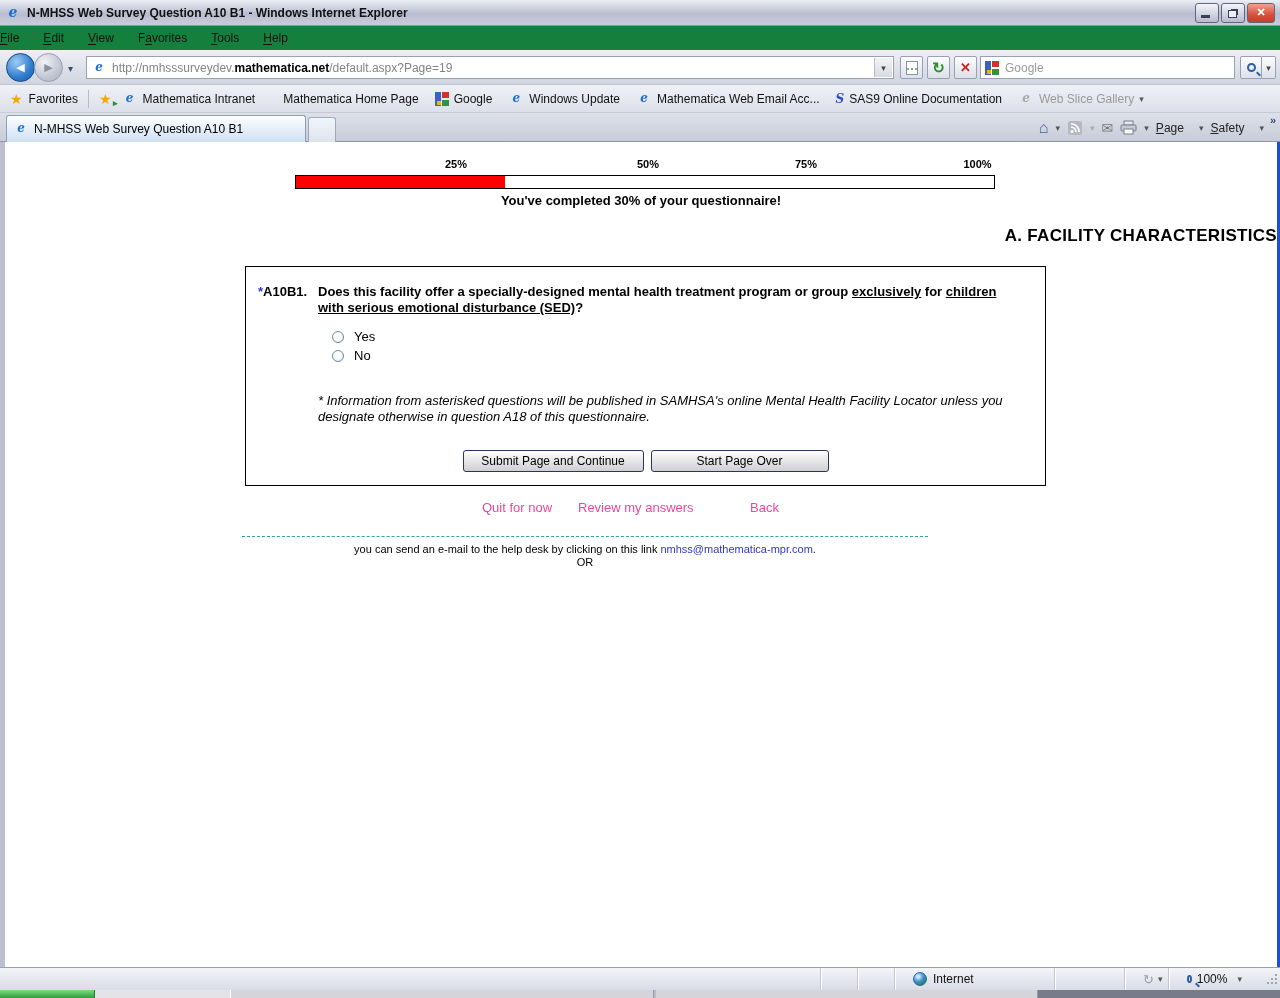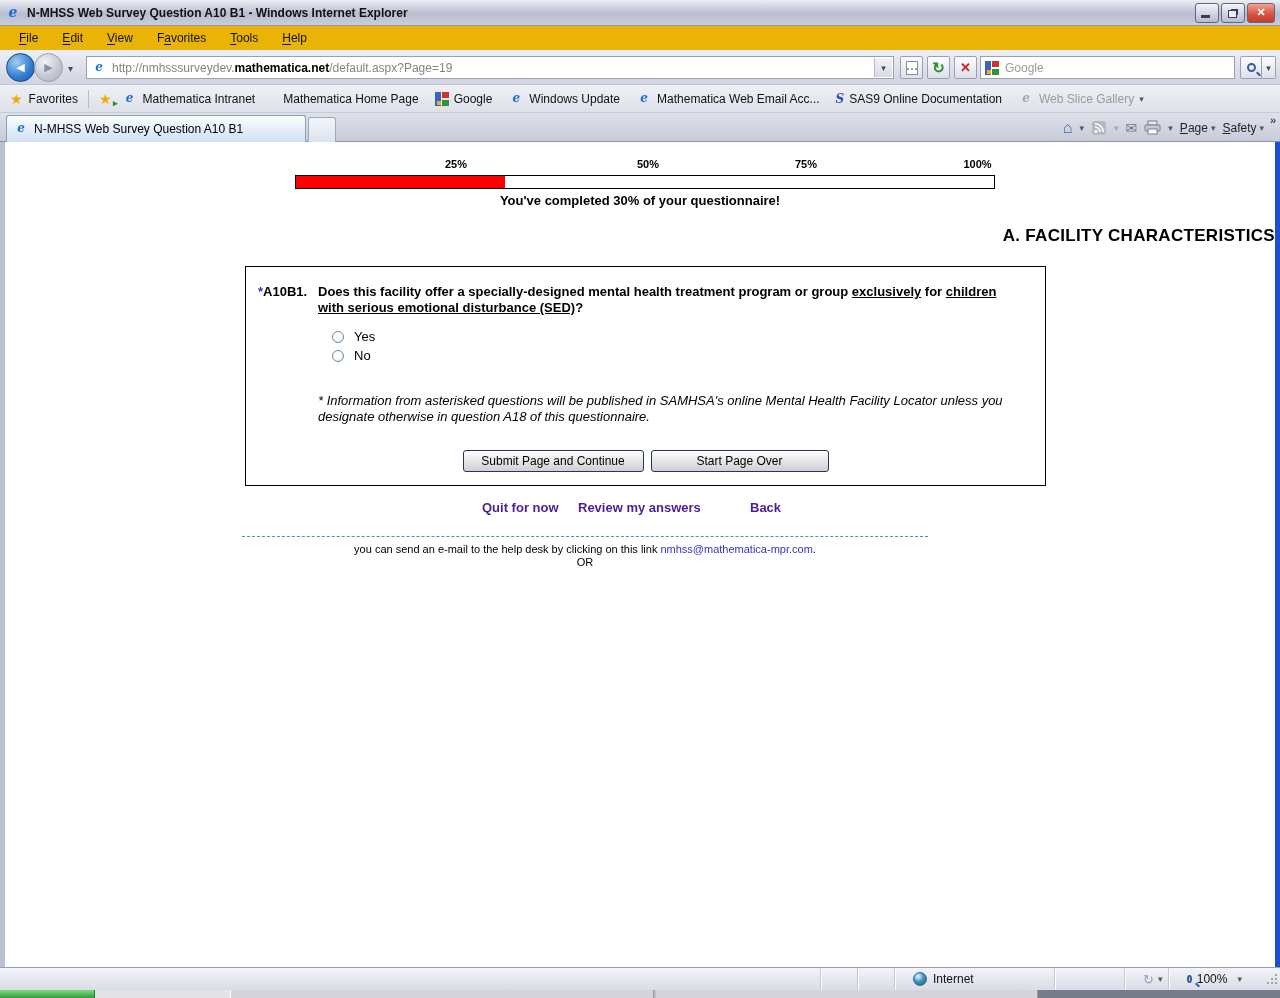--- a/index.html
+++ b/index.html
@@ -17,22 +17,22 @@
   .title-text { font-weight:bold; font-size:12px; color:#111; margin-left:6px; flex:1; white-space:nowrap; overflow:hidden; }
   .winbtns { display:flex; gap:2px; }
   .winbtn { width:24px; height:20px; border:1px solid #62667a; border-radius:3px;
     background: linear-gradient(#f4f5fa, #b6bace); position:relative; display:flex; align-items:center; justify-content:center;
     font-size:11px; font-weight:bold; color:#333; }
   .winbtn.close { background: linear-gradient(#f2a092, #d4503c 60%, #c4402e); color:#fff; width:28px; }
   .glyph-min { position:absolute; bottom:4px; left:5px; width:9px; height:3px; background:#3a3f52; }
   .glyph-restore { position:relative; width:9px; height:8px; border:1px solid #3a3f52; background:#eef; box-shadow: 2px -2px 0 -1px #3a3f52; margin-top:2px; margin-right:2px; }
 
   
-  .menubar { position:absolute; top:26px; left:0; right:0; height:24px; background:#eab308;
-    display:flex; align-items:center; padding-left:19px; gap:24px; font-size:12px; color:#111; }
+  .menubar { position:absolute; top:26px; left:0; right:0; height:24px; background:#15803d;
+    display:flex; align-items:center; padding-left:0; gap:24px; font-size:12px; color:#111; }
   .menu-item { white-space:nowrap; }
   .menu-item u { text-underline-offset:2px; }
 
   
   .addrrow { position:absolute; top:50px; left:0; right:0; height:35px;
     background: linear-gradient(#eef0f6, #d0d4e0); border-bottom:1px solid #c2c6d2; }
   .navcircle { position:absolute; top:3px; width:29px; height:29px; border-radius:50%;
     display:flex; align-items:center; justify-content:center; font-size:11px; }
   .navcircle.back { left:6px; background: radial-gradient(circle at 35% 30%, #9ecdf2, #2f7bd0 60%, #1c5aa8); border:1px solid #16497e; color:#fff; }
   .navcircle.fwd { left:34px; background: radial-gradient(circle at 35% 30%, #f2f3f6, #c2c6d2 60%, #aab0c0); border:1px solid #9aa0b2; color:#8a8fa0; }
@@ -84,26 +84,26 @@
     background: linear-gradient(#dee1ea, #c8ccd8); border-bottom:1px solid #8c94ac; }
   .tab-active { position:absolute; left:6px; top:2px; width:300px; height:27px;
     background: linear-gradient(#fdfeff, #cfe0f3); border:1px solid #8ca0b8; border-bottom:none;
     border-radius:3px 3px 0 0; display:flex; align-items:center; gap:5px; padding:0 6px; font-size:12px; }
   .tab-stub { position:absolute; left:308px; top:4px; width:28px; height:25px;
     background: linear-gradient(#f2f5fa, #dde3ee); border:1px solid #9eaabc; border-bottom:none; border-radius:3px 3px 0 0; }
   .cmdicons { position:absolute; right:16px; top:0; height:29px; display:flex; align-items:center; gap:7px; font-size:12px; color:#222; }
   .ci-caret { font-size:9px; color:#555; }
   .ci-home { font-size:16px; color:#3e66a0; }
   .ci-mail { font-size:14px; color:#777; position:relative; }
-  .cmd-label { display:flex; align-items:center; gap:3px; }
+  .cmd-label { display:flex; align-items:center; gap:15px; }
   .chev-more { position:absolute; right:4px; top:1px; font-size:11px; color:#334a78; font-weight:bold; }
 
   
   .content { position:absolute; top:142px; left:0; right:0; height:825px; background:#fff;
-    border-left:5px solid #bcc0ce; border-right:5px solid #1d4ed8; }
+    border-left:5px solid #bcc0ce; border-right:3px solid #1d4ed8; }
   .ticks { position:absolute; top:16px; left:290px; width:700px; height:14px; font-size:11px; font-weight:bold; color:#000; }
   .tick { position:absolute; transform:translateX(-50%); }
   .pbar { position:absolute; top:33px; left:290px; width:700px; height:14px; border:1px solid #000; background:#fff; }
   .pfill { height:100%; }
   .pmsg { position:absolute; top:51px; left:0; right:0; text-align:center; font-weight:bold; font-size:13px; }
   .section-title { position:absolute; top:84px; left:0; right:0; text-align:right; font-weight:bold; font-size:17px; letter-spacing:0.3px; }
 
   .qbox { position:absolute; top:124px; left:240px; width:801px; height:220px; border:1px solid #000; background:#fff; }
   .qnum { position:absolute; left:12px; top:17px; font-weight:bold; font-size:13px; }
   .qnum .ast { color:#3333cc; }
@@ -113,21 +113,21 @@
   .radio { width:12px; height:12px; border:1px solid #6a89a5; border-radius:50%;
     background: radial-gradient(circle at 35% 30%, #fff 40%, #e2e6ea); }
   .note { position:absolute; left:72px; top:126px; width:700px; font-style:italic; font-size:13px; line-height:16px; }
   .btnrow { position:absolute; top:183px; left:0; right:0; display:flex; justify-content:center; gap:7px; }
   .xpbtn { height:22px; font-size:12px; font-family:"Liberation Sans", sans-serif; color:#000;
     border:1px solid #28365e; border-radius:3px; background:linear-gradient(#ffffff, #e4e4e6 55%, #cfcfd4); }
   .xpbtn.submit { width:181px; }
   .xpbtn.start { width:178px; }
 
   .navlinks { position:absolute; top:358px; left:0; right:0; height:16px; font-size:13px; }
-  .navlink { position:absolute; color:#4c1d95; cursor:pointer; white-space:nowrap;font-weight:bold; }
+  .navlink { position:absolute; color:#ec4899; cursor:pointer; white-space:nowrap; }
 
   .footer { position:absolute; top:394px; left:237px; width:686px; border-top:1px dashed #35a2a2;
     padding-top:6px; font-size:11px; line-height:13px; text-align:center; color:#000; }
   .footer div { white-space:nowrap; }
   .email-link { color:#3333cc; cursor:pointer; }
 
   
   .statusbar { position:absolute; top:967px; left:0; right:0; height:23px;
     background: linear-gradient(#f3f4f8, #d9dce6); border-top:1px solid #9aa0b0;
     display:flex; align-items:center; font-size:12px; color:#111; }

